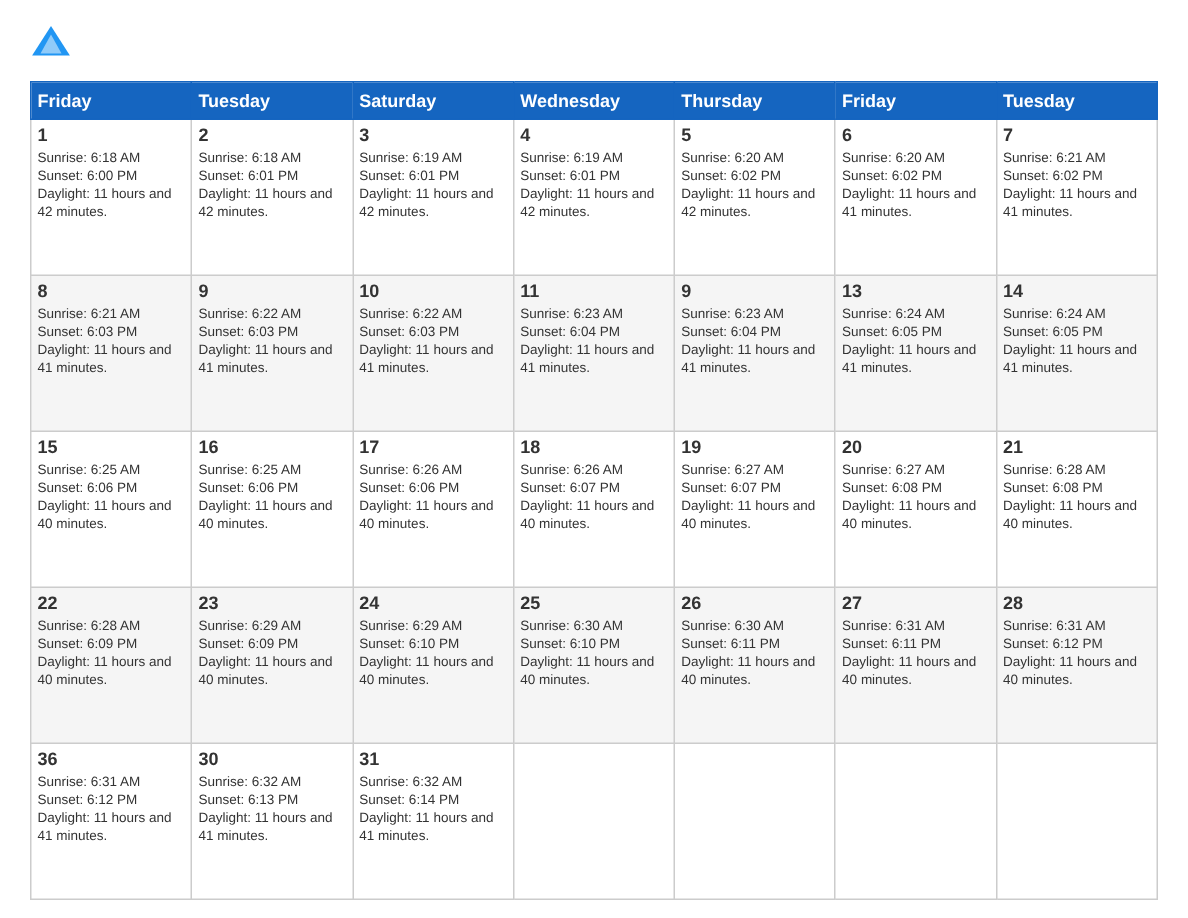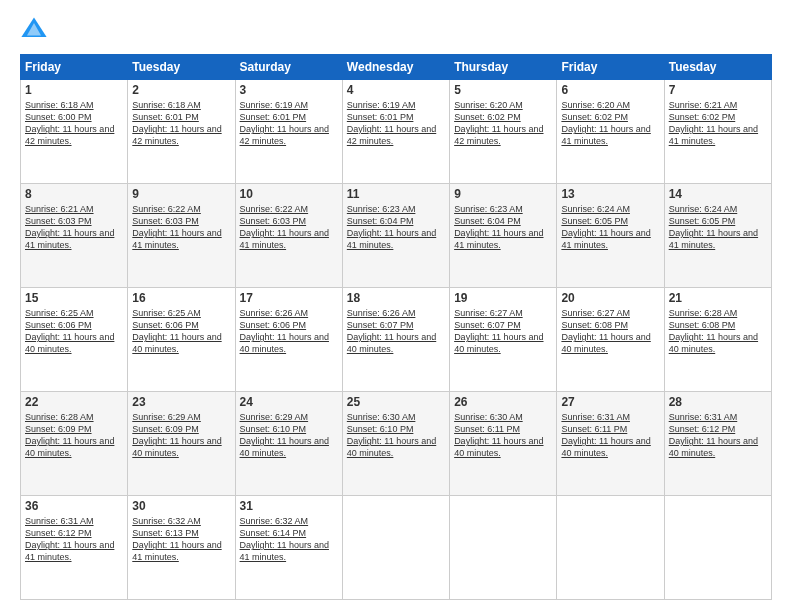--- a/index.html
+++ b/index.html
@@ -83,21 +83,20 @@
     .day-num {
       font-size: 12px;
       font-weight: bold;
       display: block;
       margin-bottom: 2px;
     }
     .day-info {
       font-size: 9px;
       line-height: 1.35;
       color: #333;
-      text-decoration: underline;
     }
     .empty-cell {
       background: #fff !important;
     }
     .calendar tr:nth-child(even) .empty-cell {
       background: #f5f5f5 !important;
     }
   </style>
 </head>
 <body>

